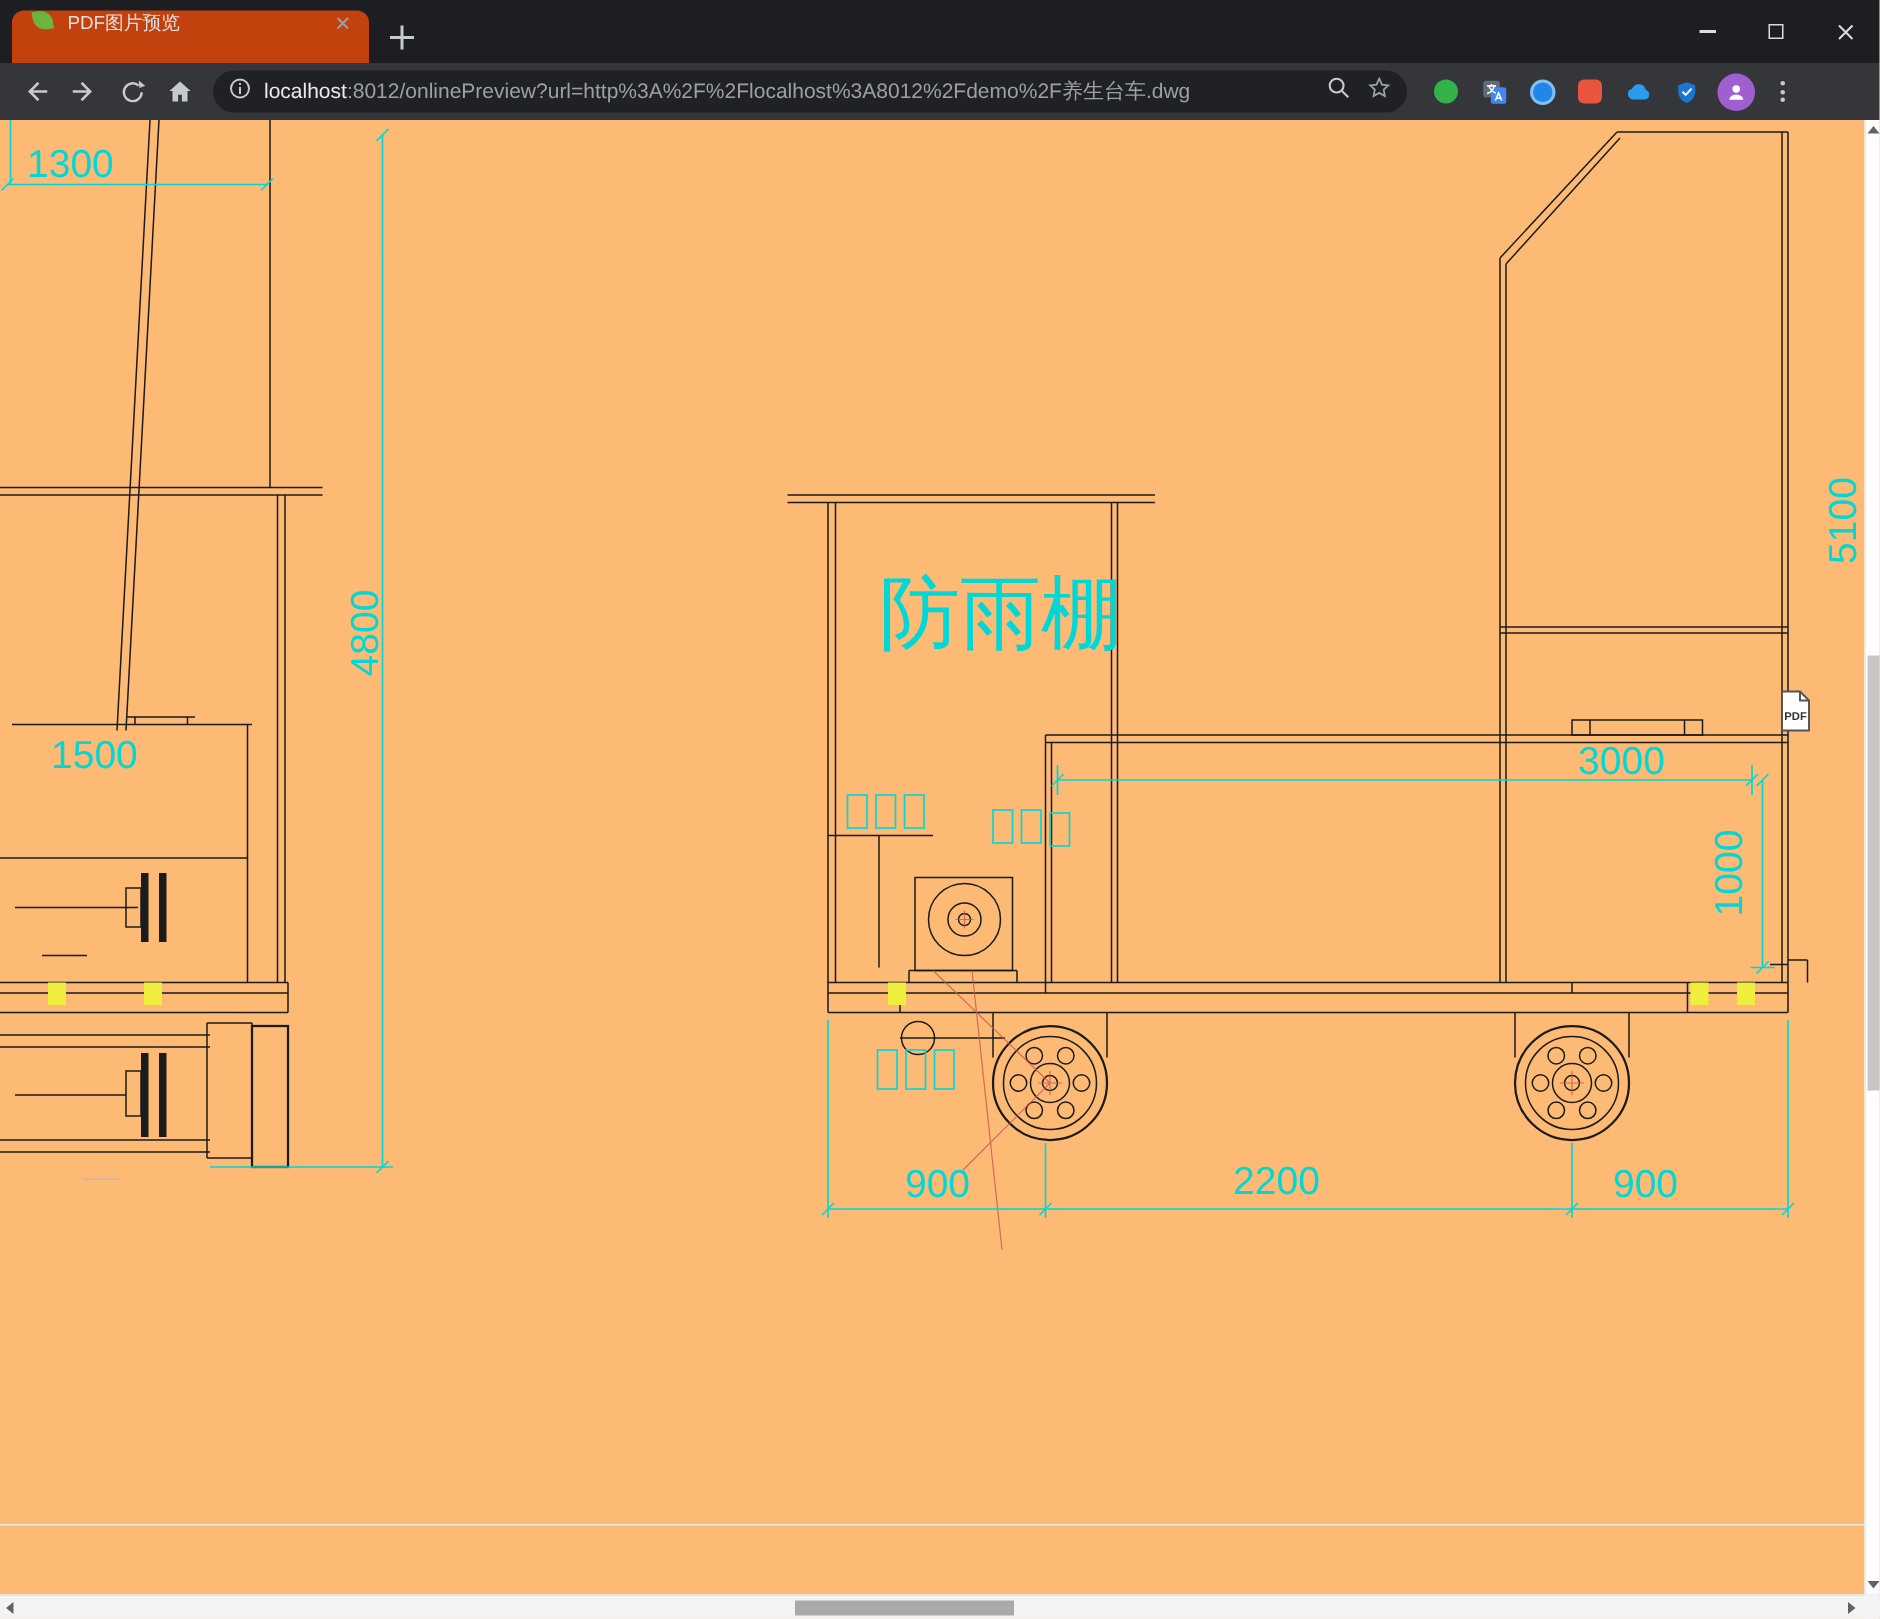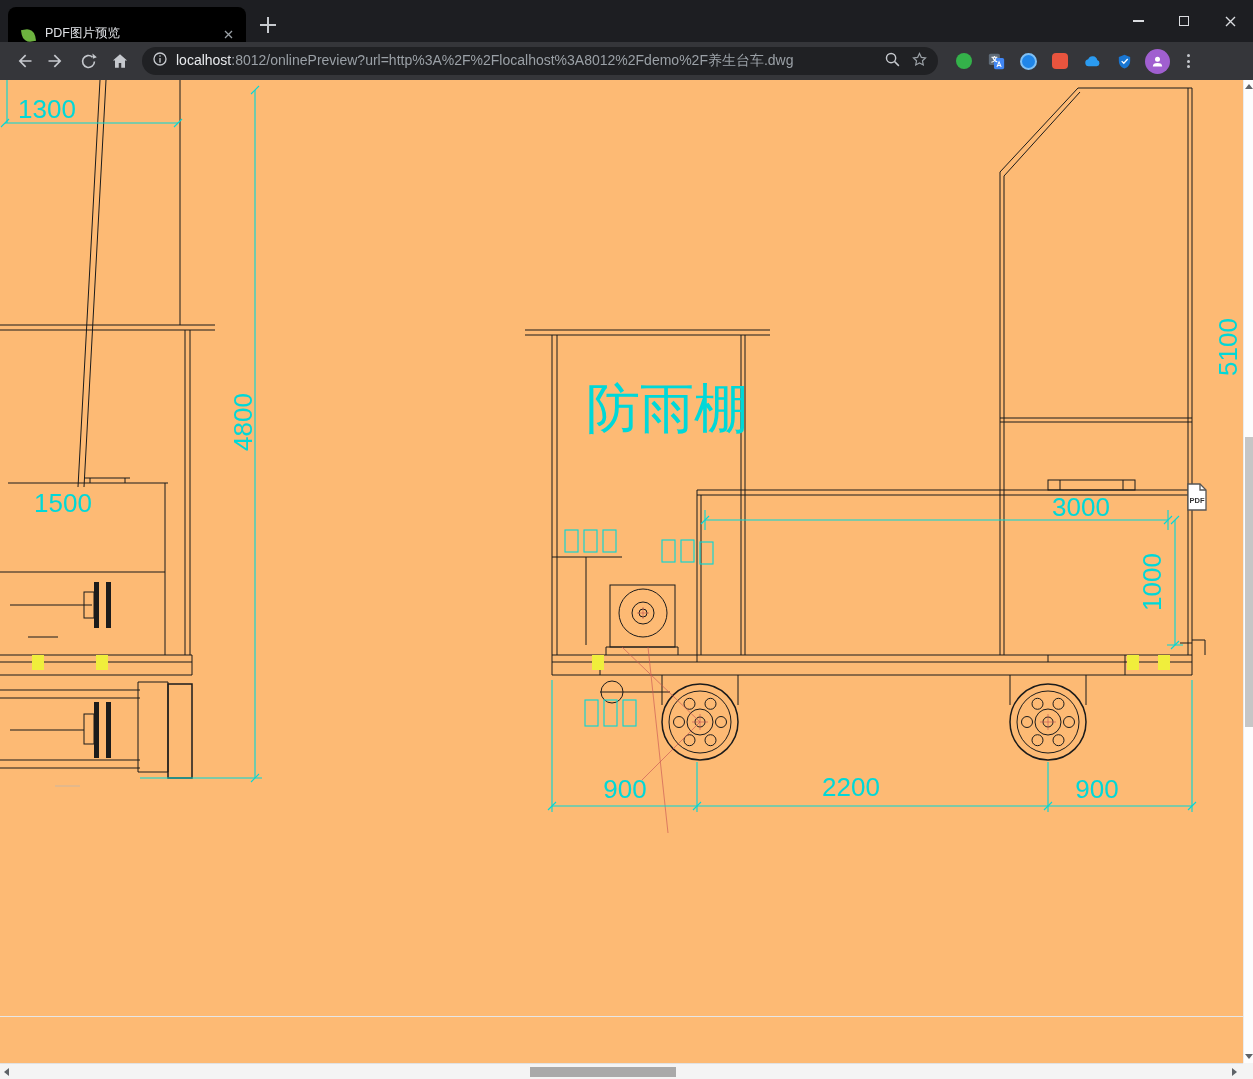--- a/index.html
+++ b/index.html
@@ -1,22 +1,22 @@
 <!DOCTYPE html>
 <html><head>
 <meta charset="utf-8">
 <style>
   * { box-sizing: border-box; margin: 0; padding: 0; }
   html,body { width:1253px; height:1079px; overflow:hidden; background:#fff;
               font-family:"Liberation Sans", sans-serif; }
 
   
   .titlebar { position:absolute; left:0; top:0; width:1253px; height:42px; background:#1d1e22; }
-  .tab { position:absolute; left:8px; top:7px; width:238px; height:35px; background:#000000;
-         border-radius:8px 8px 0 0; display:flex; align-items:flex-end; padding:0 8px; }
+  .tab { position:absolute; left:8px; top:7px; width:238px; height:35px; background:#c2410c;
+         border-radius:8px 8px 0 0; display:flex; align-items:flex-start; padding:0 8px; }
   .favicon-leaf { width:13px; height:13px; background:#6db33f; border-radius:0 65% 0 65%;
                   transform:rotate(-10deg); flex:none; margin-left:6px; }
   .tab-title { color:#dfe1e5; font-size:12.5px; margin-left:10px; white-space:nowrap; overflow:hidden; flex:1; }
   .tab-close { width:16px; height:16px; flex:none; margin-right:2px; display:flex; align-items:center; justify-content:center; }
   .newtab { position:absolute; left:258px; top:15px; width:20px; height:20px; }
   .newtab::before { content:""; position:absolute; left:9px; top:2px; width:2px; height:16px; background:#c6c9ce; }
   .newtab::after  { content:""; position:absolute; left:2px; top:9px; width:16px; height:2px; background:#c6c9ce; }
   .win-btns { position:absolute; right:0; top:0; height:42px; display:flex; }
   .win-btn { width:46px; height:42px; display:flex; align-items:center; justify-content:center; }
   .ic-min { width:11px; height:1.5px; background:#dadce0; }
@@ -37,21 +37,21 @@
   .ext-red   { width:16px; height:16px; border-radius:4px; background:#e8543e; }
   .avatar { width:25px; height:25px; border-radius:50%; background:#a05fd0; display:flex;
             align-items:center; justify-content:center; margin:0 5px; flex:none; }
   .menu-dots { width:18px; height:18px; display:flex; flex-direction:column; align-items:center;
                justify-content:center; gap:2.5px; margin:0 4px; }
   .menu-dots i { width:3px; height:3px; border-radius:50%; background:#c6c9ce; }
 
   
   .content { position:absolute; left:0; top:80px; width:1253px; height:983px; background:#fdba74; }
   .page-divider { position:absolute; left:0; top:936px; width:1245px; height:1px; background:#e7e7e7; }
-  .pdf-float { position:absolute; left:1186px; top:403px; width:22px; height:25px; z-index:5; }
+  .pdf-float { position:absolute; left:1186px; top:380px; width:22px; height:25px; z-index:5; }
 
   
   .vscroll { position:absolute; right:0; top:80px; width:10px; height:983px; background:#fdfdfd;
              border-left:1px solid #ececec; z-index:6; }
   .vthumb { position:absolute; left:1px; top:357px; width:8px; height:290px; background:#c6c6c6; }
   .arr { width:0; height:0; position:absolute; }
   .arr-up   { left:1px; top:4px;    border-left:4px solid transparent; border-right:4px solid transparent; border-bottom:5px solid #5f6368; }
   .arr-down { left:1px; bottom:4px; border-left:4px solid transparent; border-right:4px solid transparent; border-top:5px solid #5f6368; }
   .hscroll { position:absolute; left:0; top:1063px; width:1253px; height:16px; background:#f4f4f4;
              border-top:1px solid #e2e2e2; z-index:6; }

